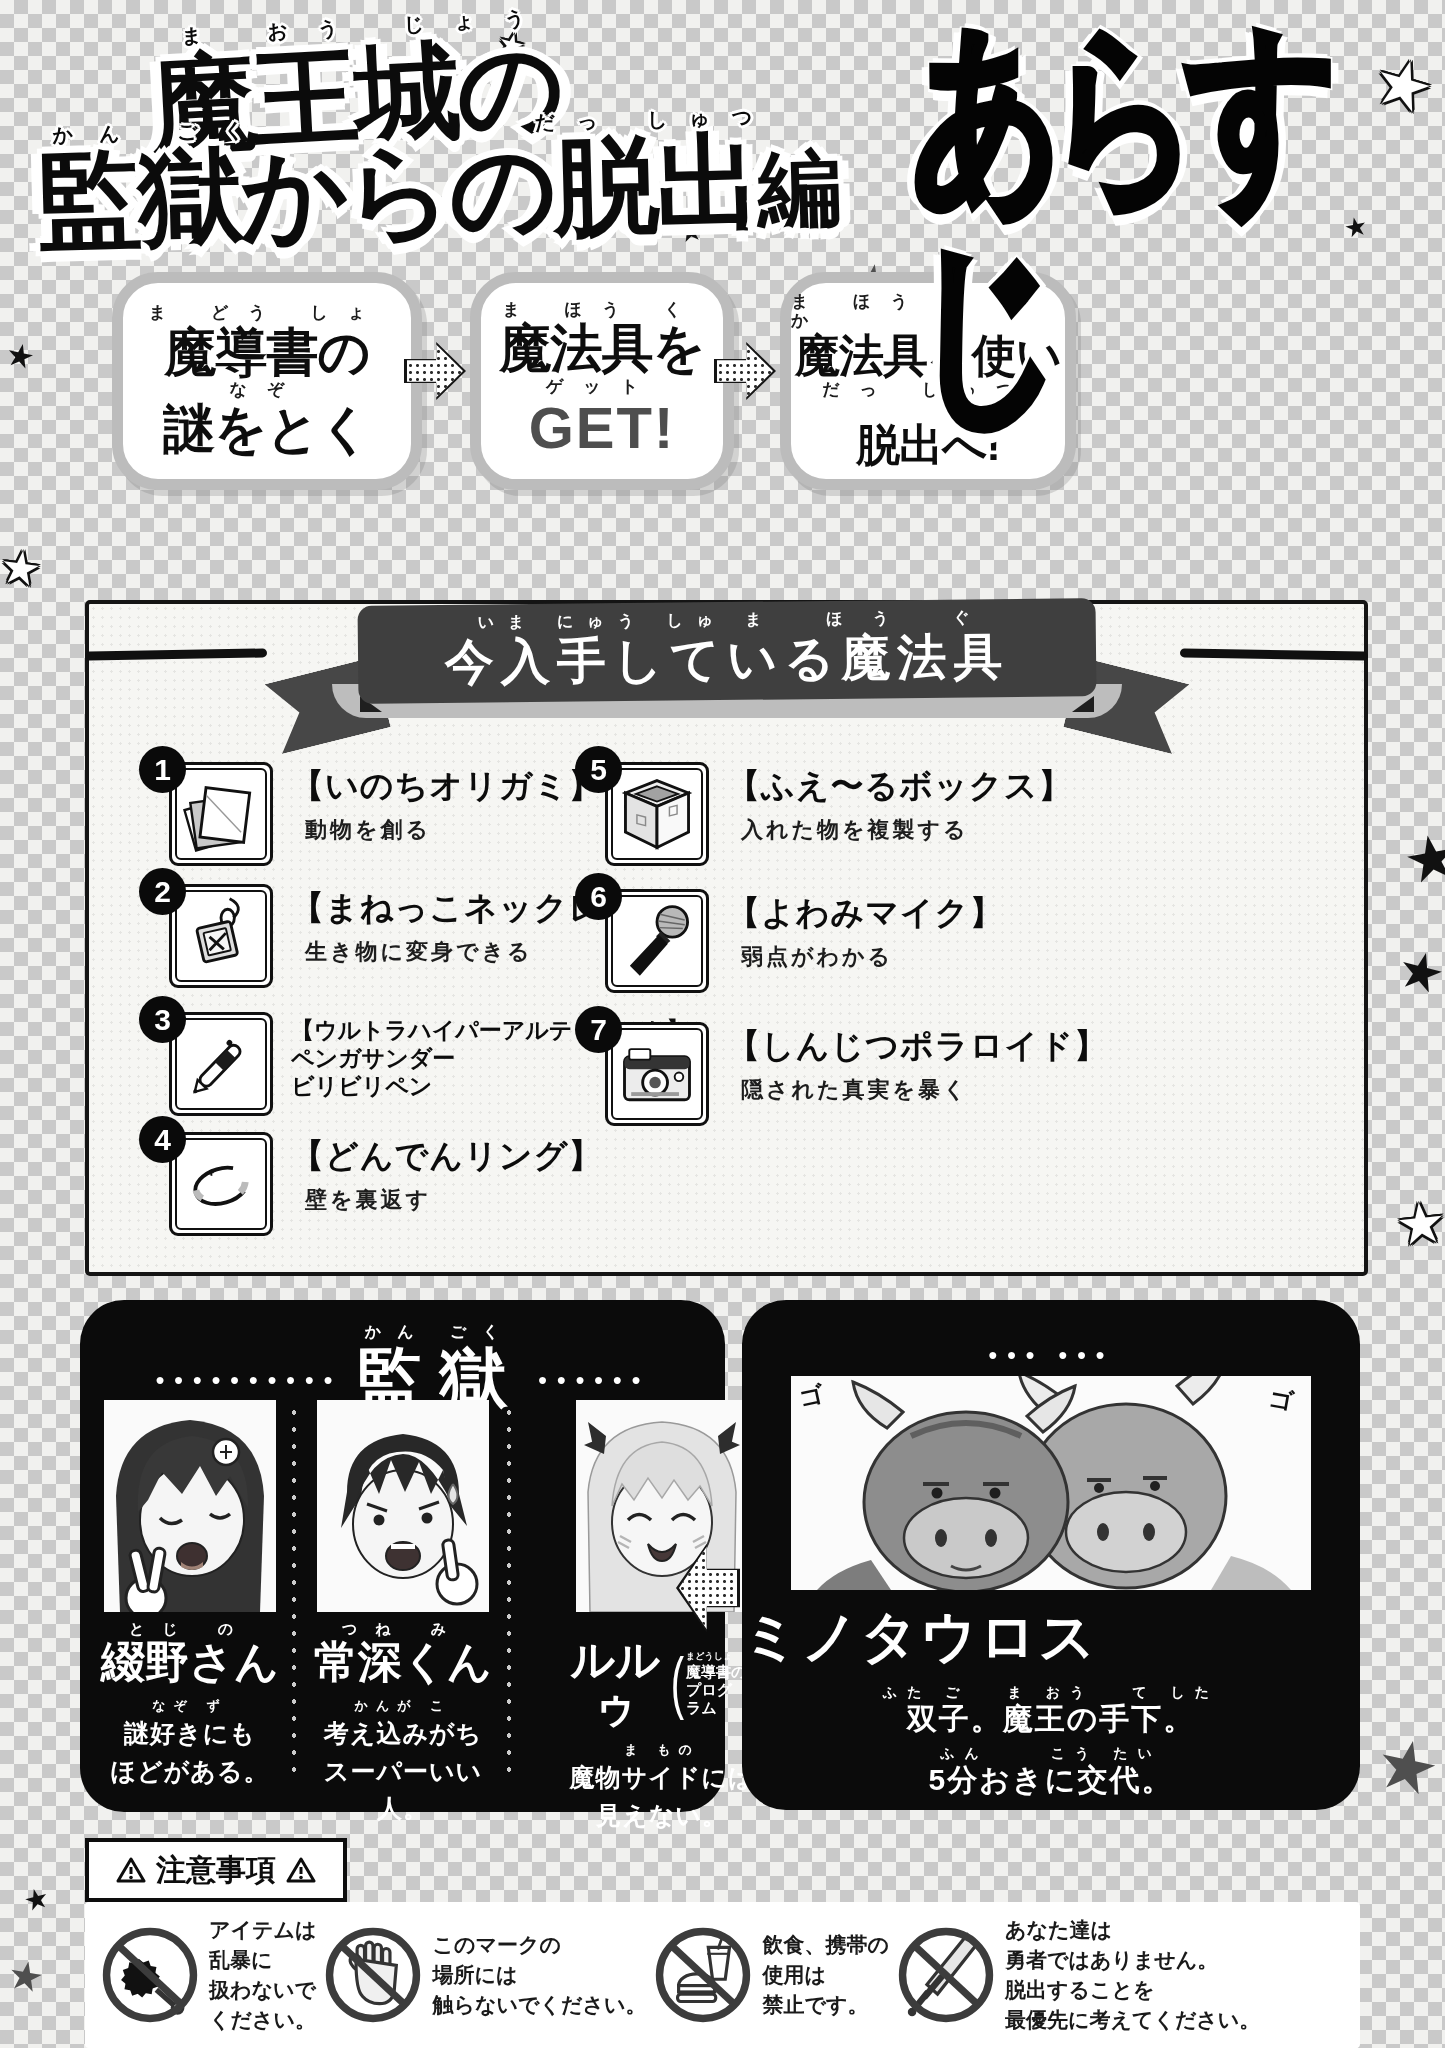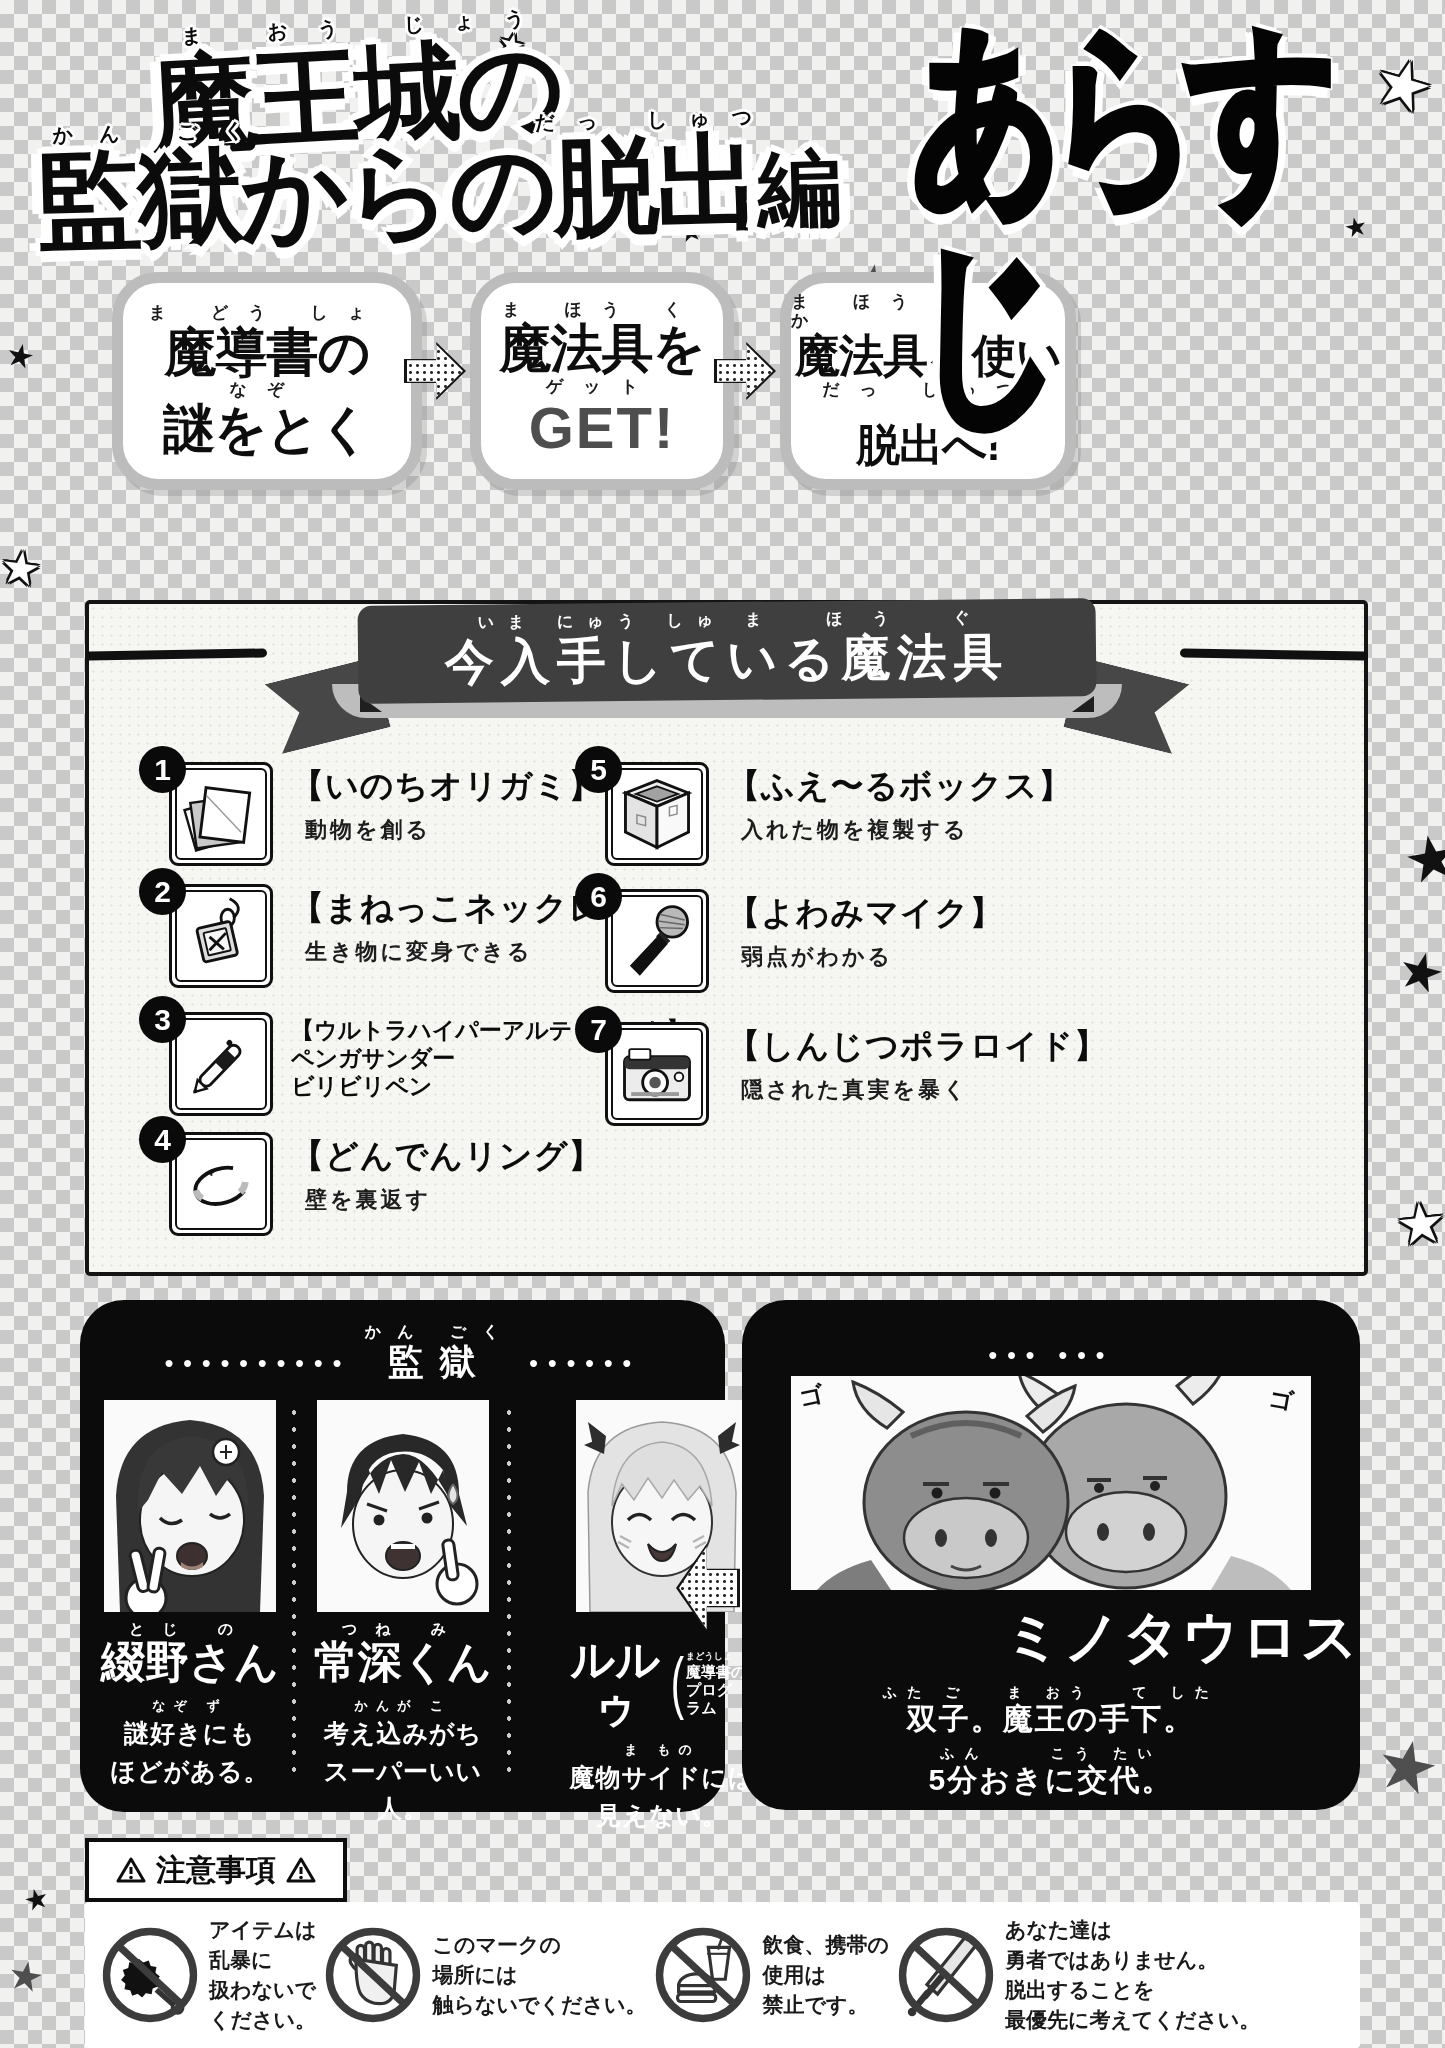--- a/index.html
+++ b/index.html
@@ -85,36 +85,36 @@
   .tool-desc{font-size:22px;font-weight:bold;color:#1d1d1d;margin-top:9px;margin-left:14px;letter-spacing:3px;}
 
   
   .black-panel{position:absolute;background:#0b0b0b;border-radius:44px;color:#fff;z-index:3;}
   #prison{left:80px;top:1300px;width:645px;height:512px;}
   #guard{left:742px;top:1300px;width:618px;height:510px;}
   .panel-header{display:flex;align-items:center;justify-content:center;gap:14px;margin-top:22px;}
   .hdots{font-size:16px;letter-spacing:9px;color:#fff;padding-top:24px;}
   .ph-title{text-align:center;}
   .ph-fur{font-size:16px;font-weight:bold;letter-spacing:16px;}
-  .ph-main{font-size:36px;font-weight:900;letter-spacing:16px;line-height:1.05;}
+  .ph-main{font-size:68px;font-weight:900;letter-spacing:16px;line-height:1.05;}
   .vdots{position:absolute;top:104px;height:368px;width:6px;
      background-image:radial-gradient(circle,#cdcdcd 2.1px,transparent 2.5px);background-size:6px 17px;background-repeat:repeat-y;}
   .char-col{position:absolute;top:100px;width:200px;text-align:center;}
   .portrait{width:172px;height:212px;margin:0 auto;background:#fff;overflow:hidden;position:relative;}
   .char-name-fur{font-size:15px;font-weight:bold;letter-spacing:18px;margin-top:8px;min-height:17px;}
   .char-name{font-size:44px;font-weight:900;letter-spacing:0;line-height:1.05;}
   .name-row{display:flex;align-items:center;justify-content:center;gap:2px;}
   .paren-sym{font-size:40px;font-weight:400;transform:scaleY(1.7);}
   .paren-box{text-align:left;}
   .paren-fur{font-size:9px;font-weight:bold;}
   .paren-txt{font-size:15px;font-weight:bold;line-height:1.2;}
   .char-desc-fur{font-size:13px;font-weight:bold;letter-spacing:8px;margin-top:12px;}
   .char-desc{font-size:25px;font-weight:900;line-height:1.5;letter-spacing:1px;}
   #guard .portrait-wide{width:520px;height:214px;margin:12px auto 0;background:#fff;position:relative;}
-  .guard-name{font-size:56px;font-weight:900;text-align:right;margin-top:10px;letter-spacing:2px;}
+  .guard-name{font-size:56px;font-weight:900;text-align:left;margin-top:10px;letter-spacing:2px;}
   .guard-fur{font-size:14px;font-weight:bold;text-align:center;letter-spacing:10px;margin-top:8px;}
   .guard-desc{font-size:30px;font-weight:900;text-align:center;letter-spacing:2px;line-height:1.15;}
   .sfx{position:absolute;font-size:24px;font-weight:900;color:#111;}
 
   
   #notice-header{left:85px;top:1838px;width:254px;height:56px;background:#fff;border:4px solid #0d0d0d;
      display:flex;align-items:center;justify-content:center;gap:10px;font-size:30px;font-weight:900;color:#0d0d0d;z-index:3;}
   #notice-box{left:85px;top:1902px;width:1275px;height:146px;background:#fff;border-radius:4px;z-index:3;
      display:flex;align-items:center;gap:4px;padding:0 12px;box-sizing:border-box;}
   .notice-item{display:flex;align-items:center;gap:6px;}

